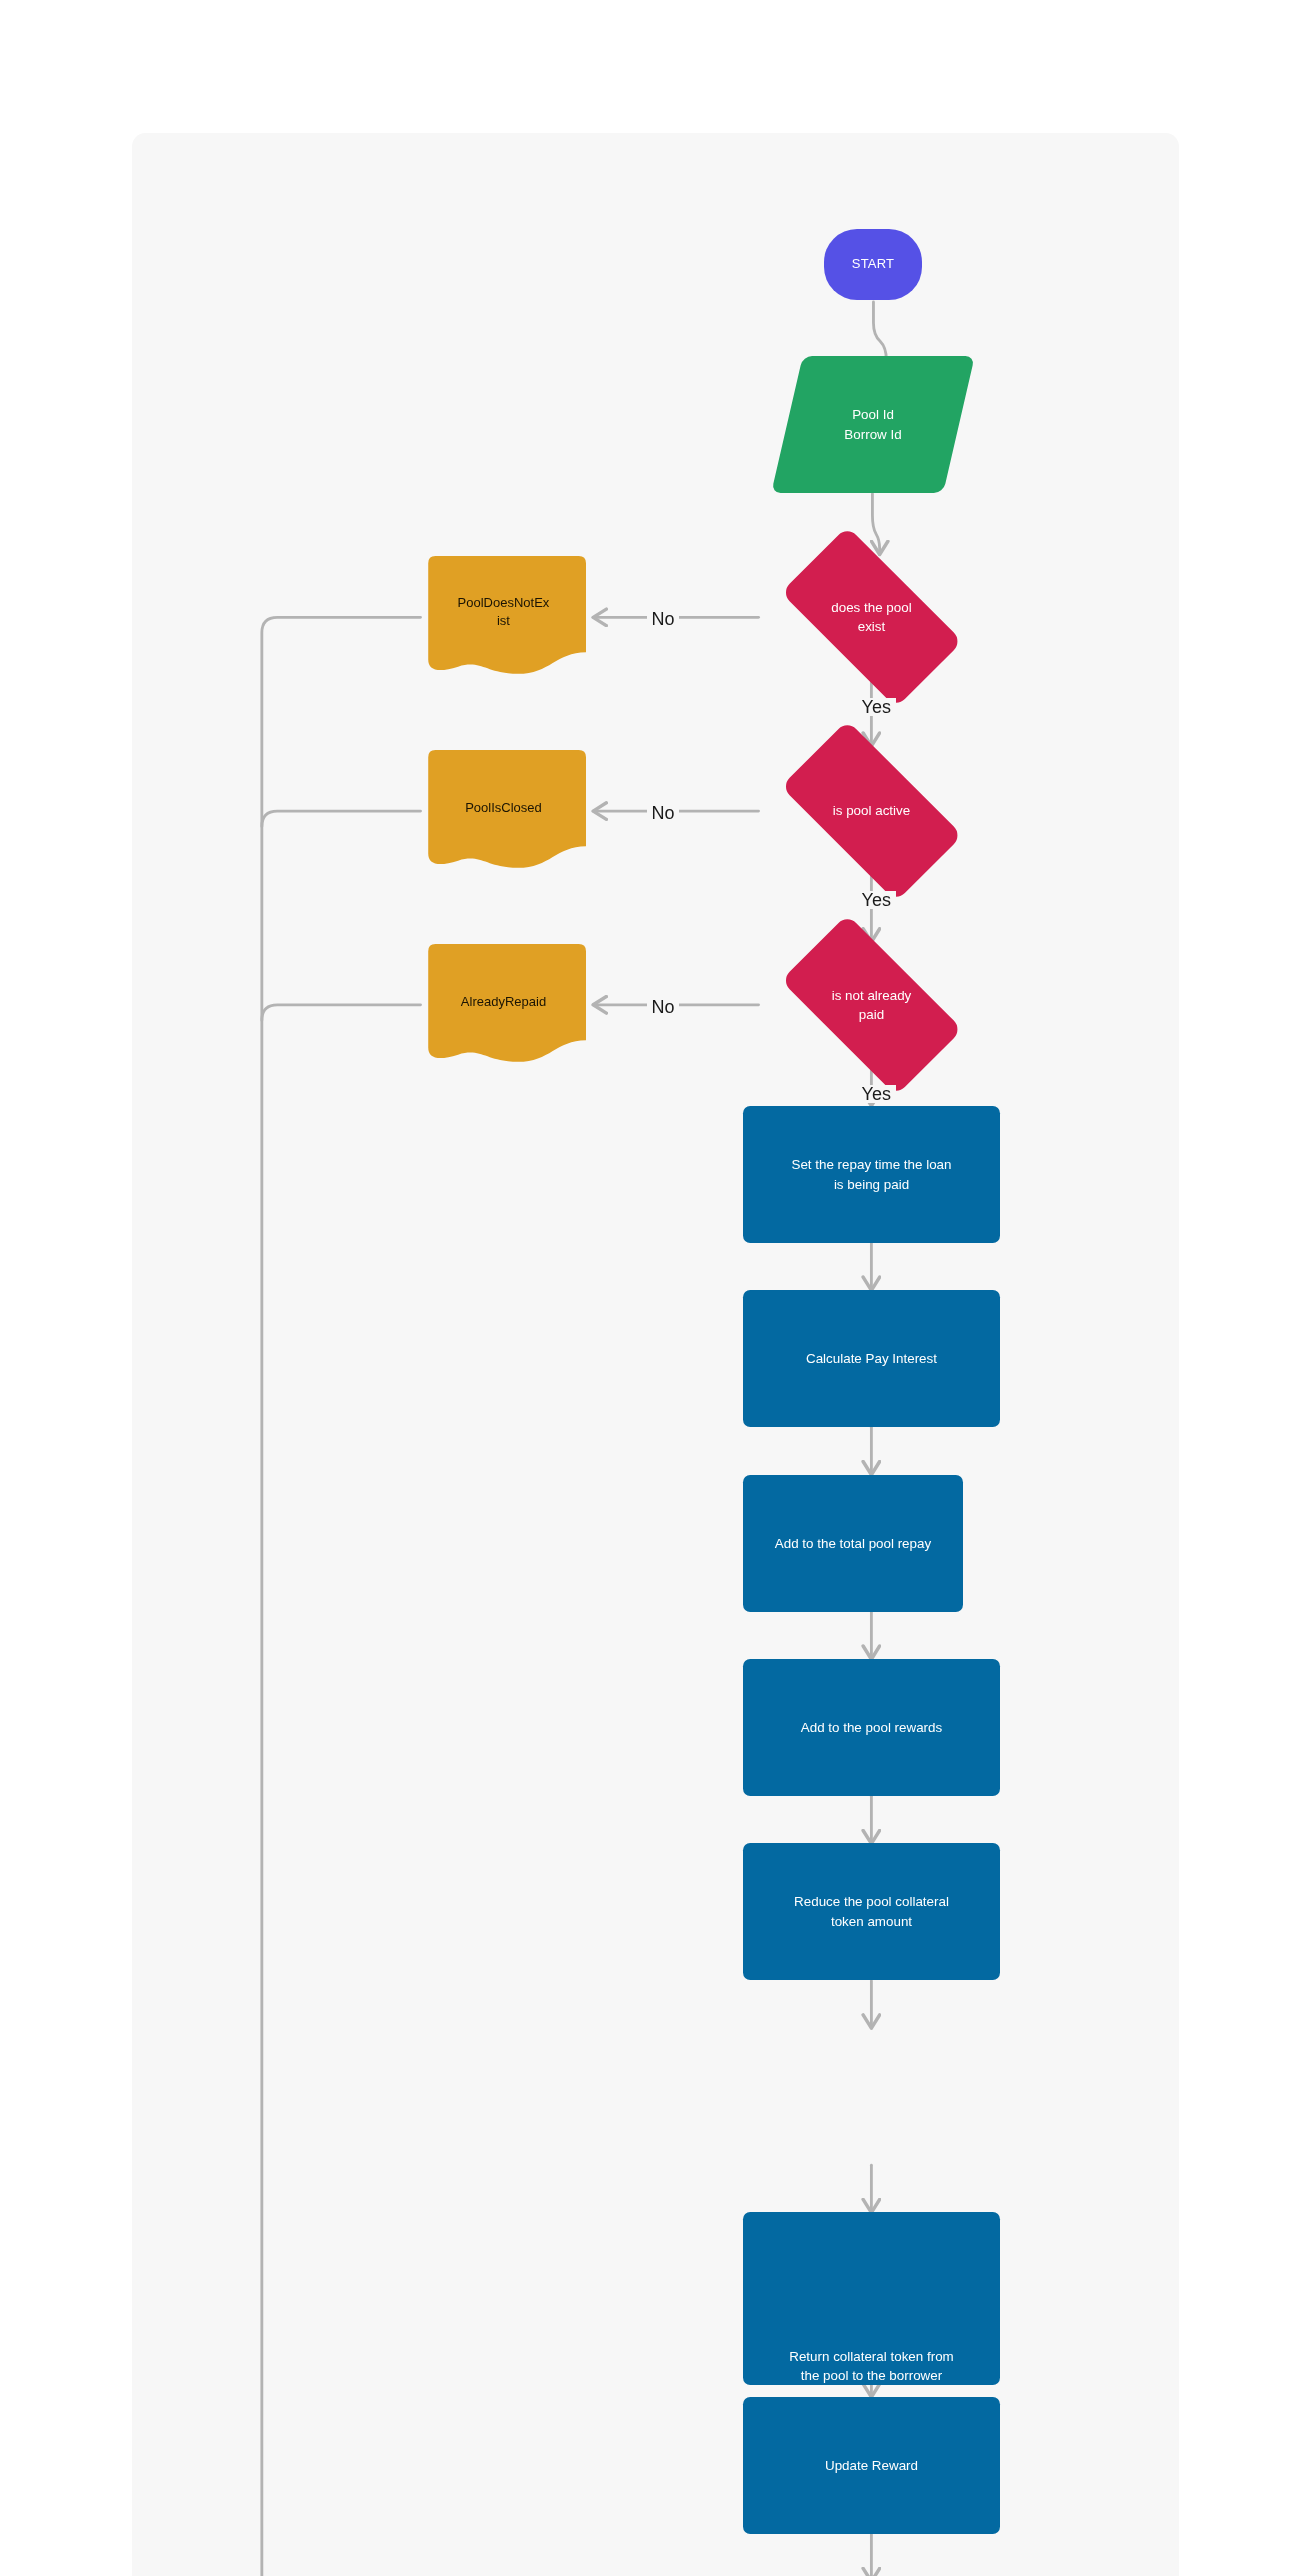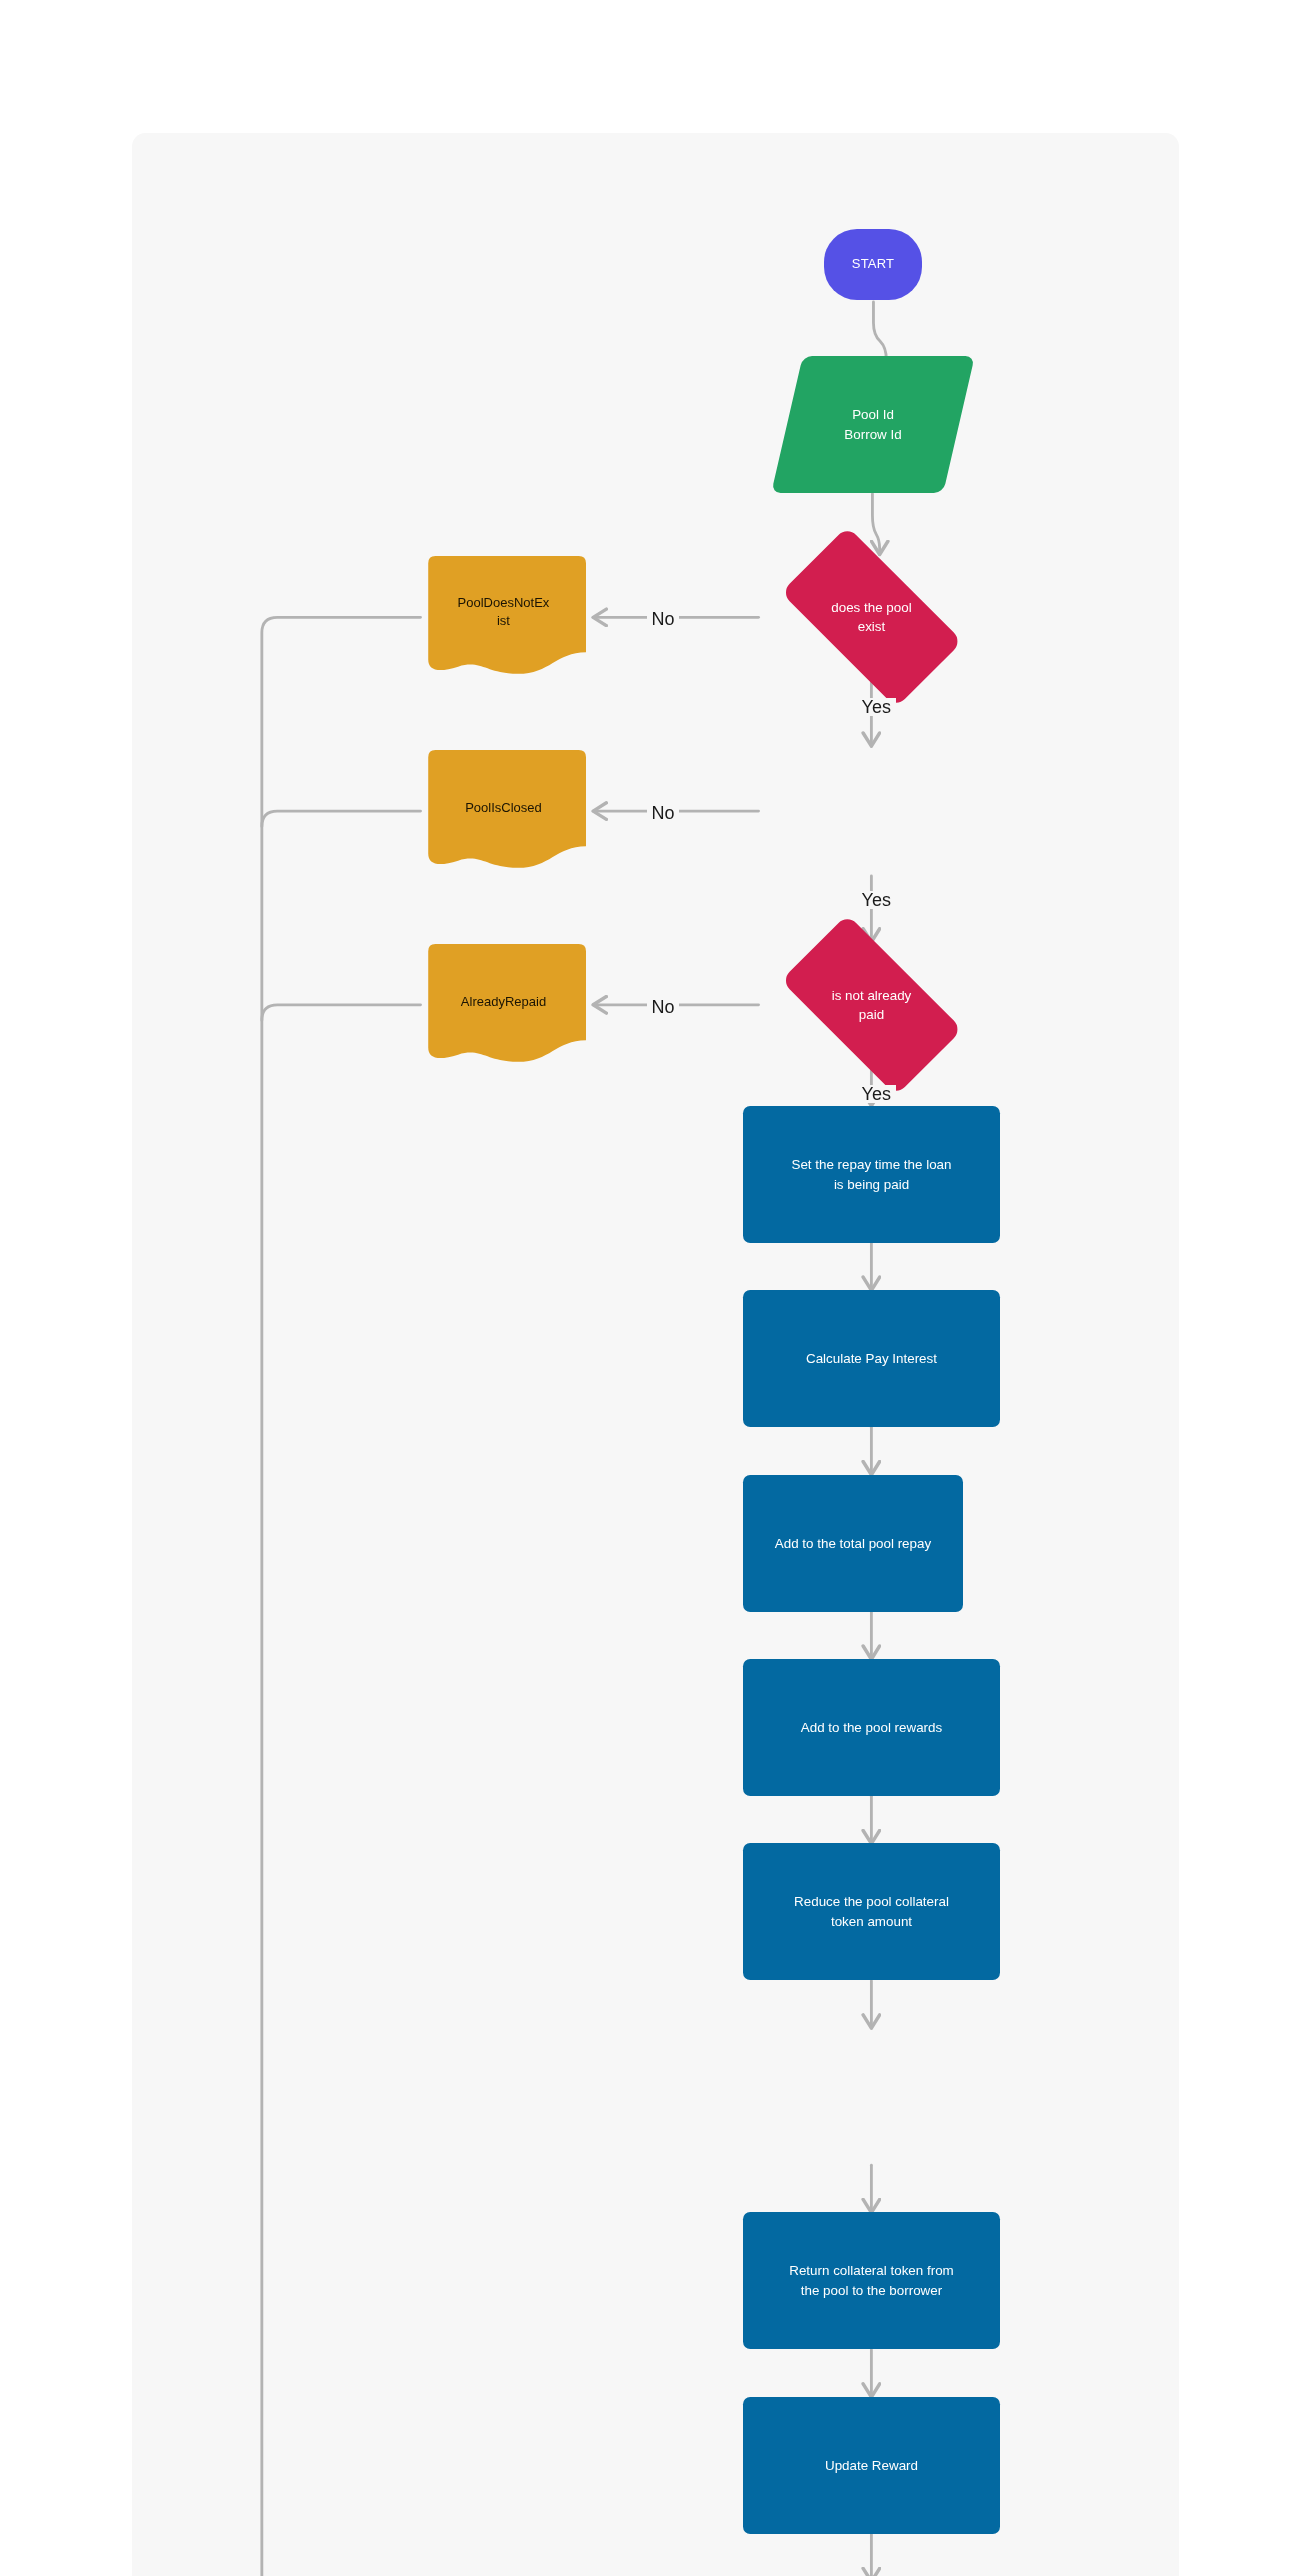--- a/index.html
+++ b/index.html
@@ -107,20 +107,24 @@
     <span class="lbl">Pool Id
 Borrow Id</span>
   </div>
 
   <div class="node diamond" style="left:626px;top:419px;width:227px;height:130px;">
     <div class="shape"></div>
     <span class="lbl">does the pool
 exist</span>
   </div>
 
+  <div class="node diamond" style="left:626px;top:613px;width:227px;height:130px;">
+    <div class="shape"></div>
+    <span class="lbl">is pool active</span>
+  </div>
 
   <div class="node diamond" style="left:626px;top:807px;width:227px;height:130px;justify-content:center;">
     <div class="shape"></div>
     <span class="lbl">is not already
 paid</span>
   </div>
 
   <div class="node doc" style="left:289px;top:423px;width:165px;height:122px;">
     <svg viewBox="0 0 320 236" preserveAspectRatio="none">
       <path d="M14 14 Q14 0 28 0 L306 0 Q320 0 320 14 L320 186
@@ -168,21 +172,21 @@
   <div class="node proc" style="left:611px;top:1526px;width:257px;height:137px;">
     <span class="lbl">Add to the pool rewards</span>
   </div>
 
   <div class="node proc" style="left:611px;top:1710px;width:257px;height:137px;">
     <span class="lbl">Reduce the pool collateral
 token amount</span>
   </div>
 
 
-  <div class="node proc" style="left:611px;top:2079px;width:257px;height:137px;">
+  <div class="node proc" style="left:611px;top:2079px;width:257px;height:173px;align-items:flex-end;">
     <span class="lbl">Return collateral token from
 the pool to the borrower</span>
   </div>
 
   <div class="node proc" style="left:611px;top:2264px;width:257px;height:137px;">
     <span class="lbl">Update Reward</span>
   </div>
 
   <div class="edge-label" style="left:515px;top:477px;"><span>No</span></div>
   <div class="edge-label" style="left:515px;top:671px;"><span>No</span></div>

